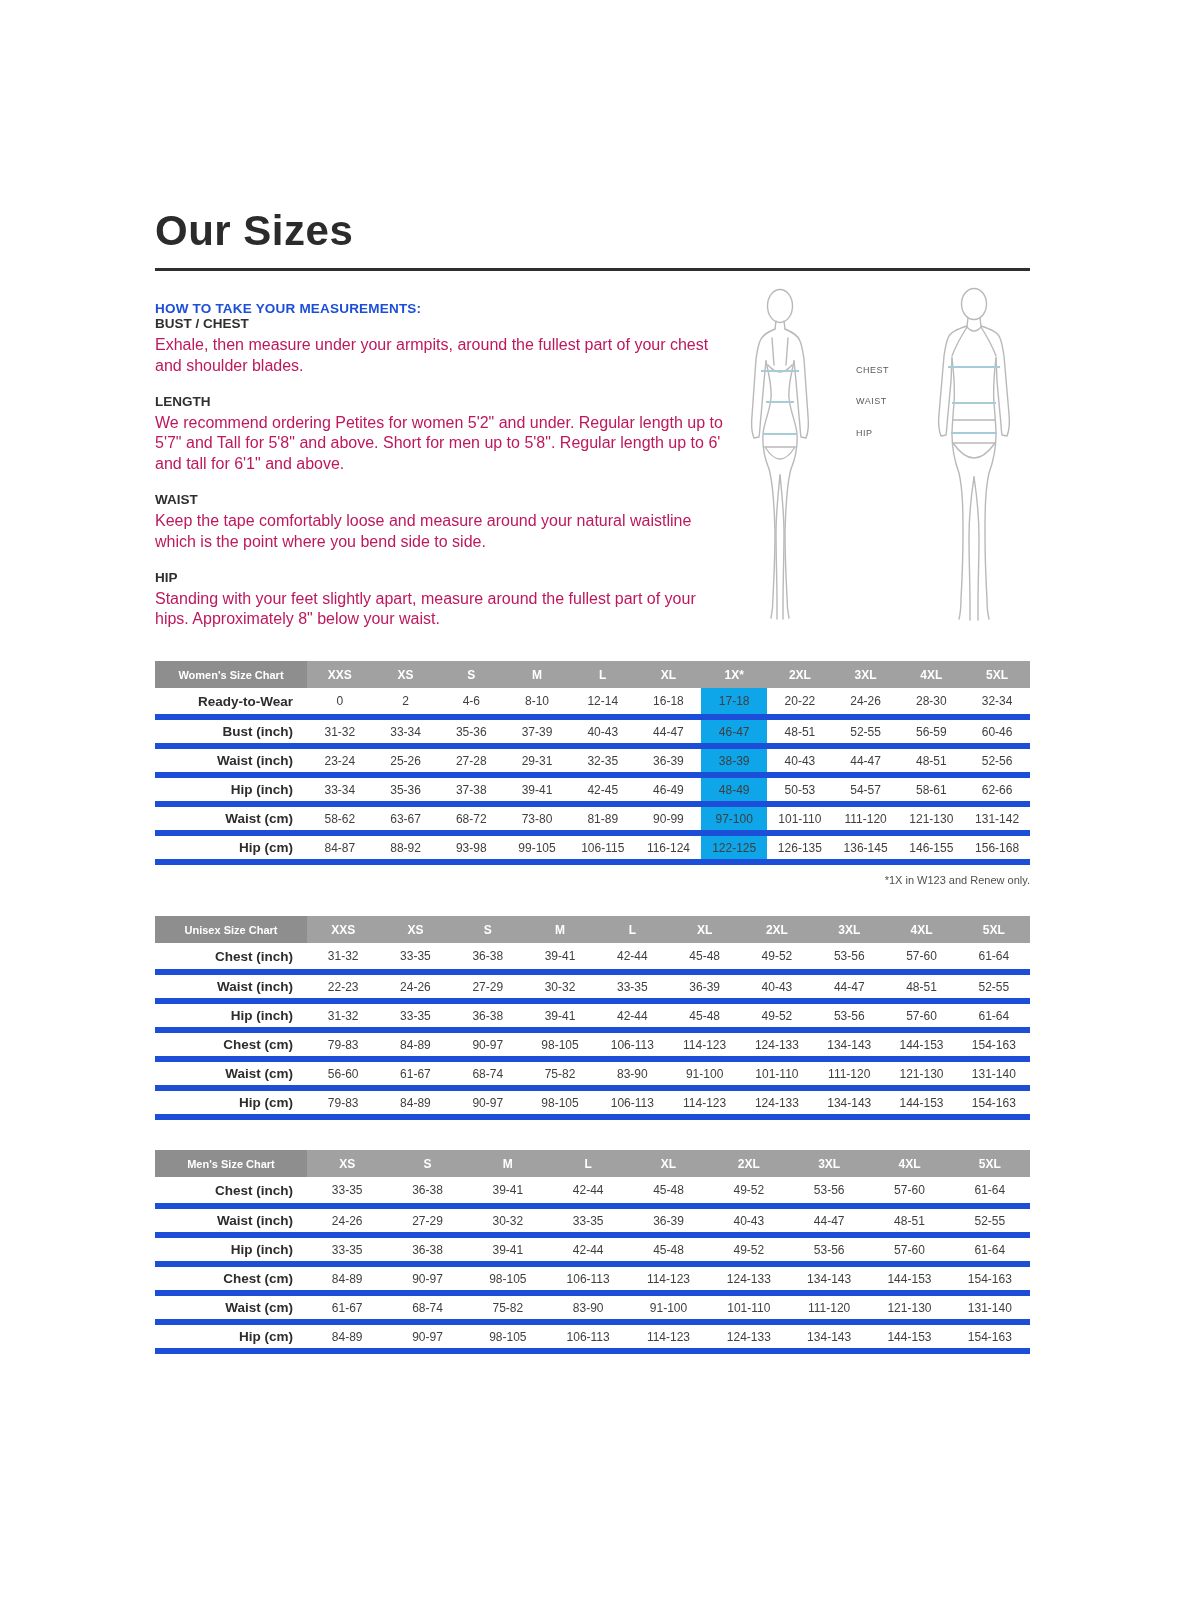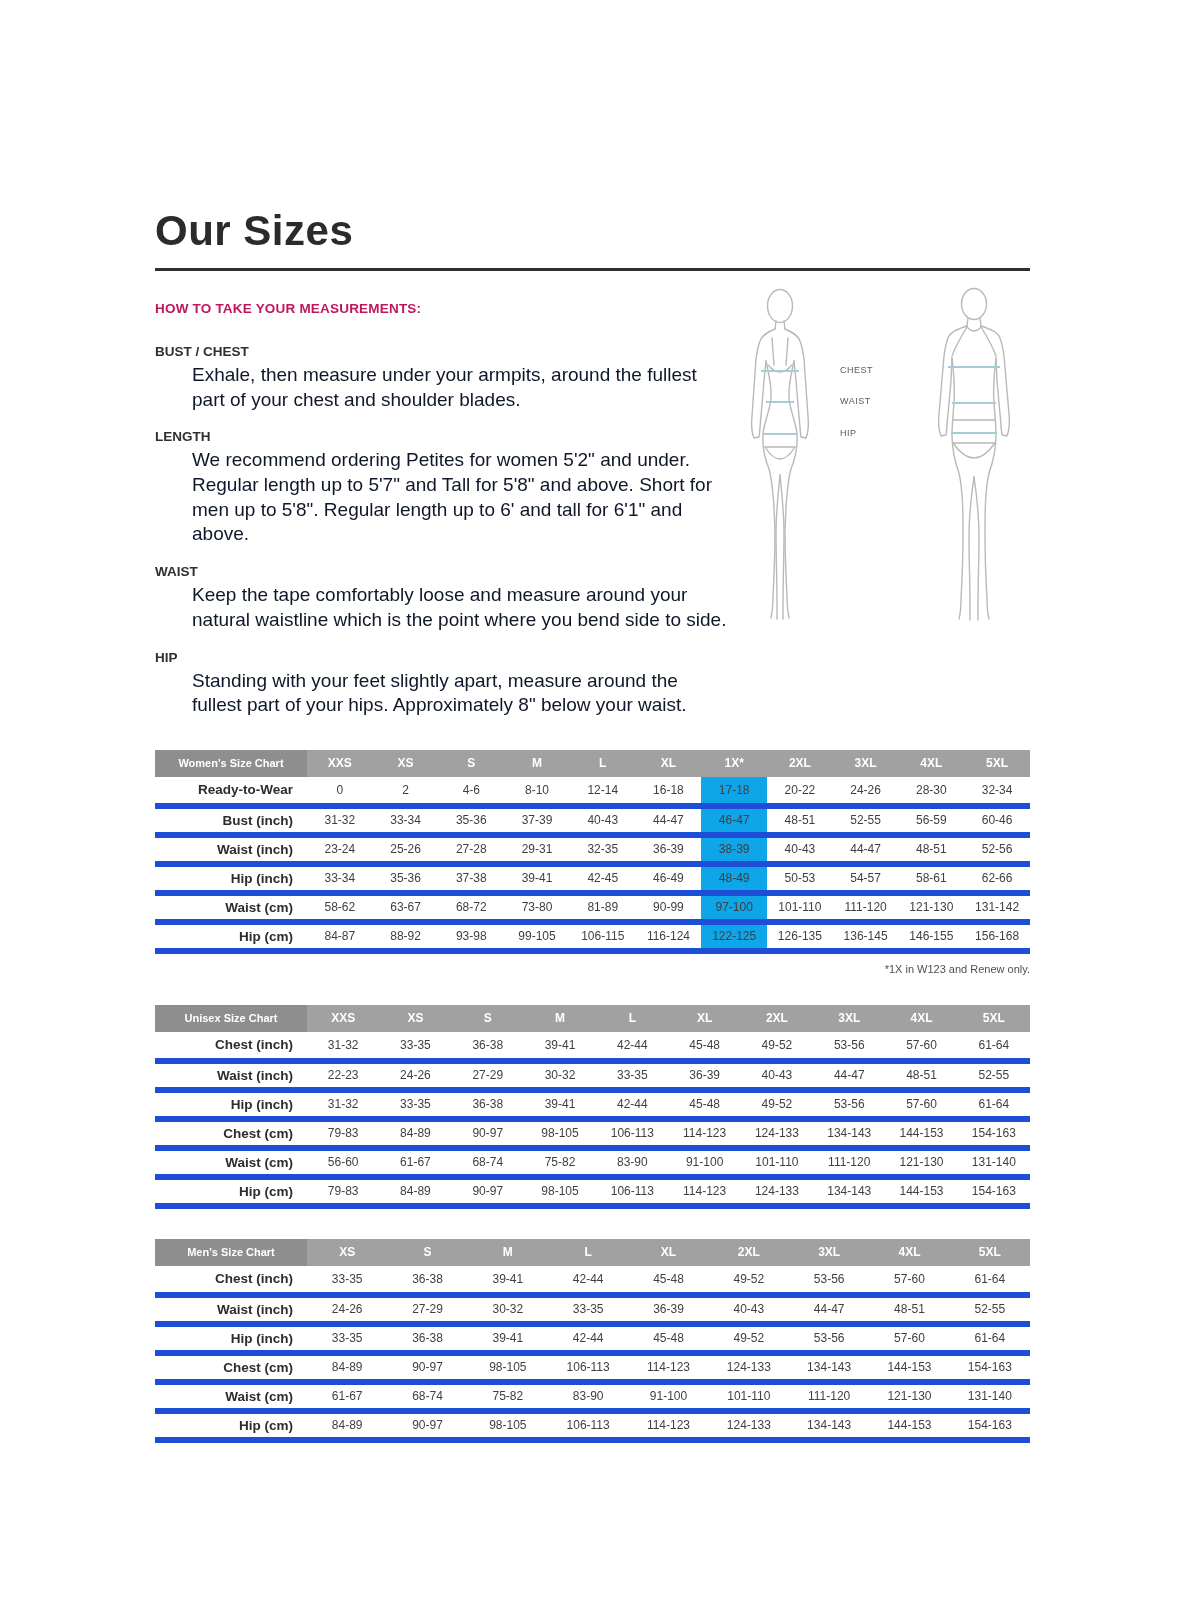--- a/index.html
+++ b/index.html
@@ -13,38 +13,38 @@
 
   .page-title {
     font-size:42px; font-weight:800; color:#2b2b2b;
     letter-spacing:0.5px; line-height:1;
   }
   .title-divider { border:none; border-top:3px solid #2f2f2f; margin:16px 0 30px; }
 
   .content-top { display:flex; align-items:flex-start; min-height:352px; }
   .instructions { width:575px; }
   .howto-heading {
-    font-size:13.5px; font-weight:700; color:#be185d;
-    letter-spacing:0.2px; margin-bottom:28px;
+    font-size:13.5px; font-weight:700; color:#1d4ed8;
+    letter-spacing:0.2px; 
   }
   .section { margin-bottom:17px; }
   .section-label { font-size:13.5px; font-weight:700; color:#2f2f2f; margin-bottom:4px; }
-  .section-text { font-size:19px; line-height:1.3; color:#0f172a;margin-left:37px; }
+  .section-text { font-size:16px; line-height:1.3; color:#be185d; }
 
   .figures {
     margin-left:auto; position:relative; width:300px; margin-top:-16px;
     display:flex; justify-content:space-between;
   }
   .fig-labels { position:absolute; left:110px; top:0; width:80px; }
   .fig-label {
-    position:absolute; left:0; font-size:9px; color:#5a5a5a;
+    position:absolute; left:16px; font-size:9px; color:#5a5a5a;
     letter-spacing:0.5px; font-weight:500; white-space:nowrap;
   }
 
-  #tables-container { margin-top:15px; }
+  #tables-container { margin-top:8px; }
   .table-block { margin-bottom:30px; }
   table.size-table { width:875px; border-collapse:collapse; table-layout:fixed; }
   .size-table thead th {
     background:#a1a1a1; color:#ffffff; font-weight:700;
     font-size:12px; height:27px; text-align:center;
   }
   .size-table thead th.corner { background:#8e8e8e; font-size:11px; }
   .size-table tbody tr { border-bottom:6px solid #1d4ed8; }
   .size-table tbody th {
     text-align:right; padding-right:14px; font-size:13.5px;

